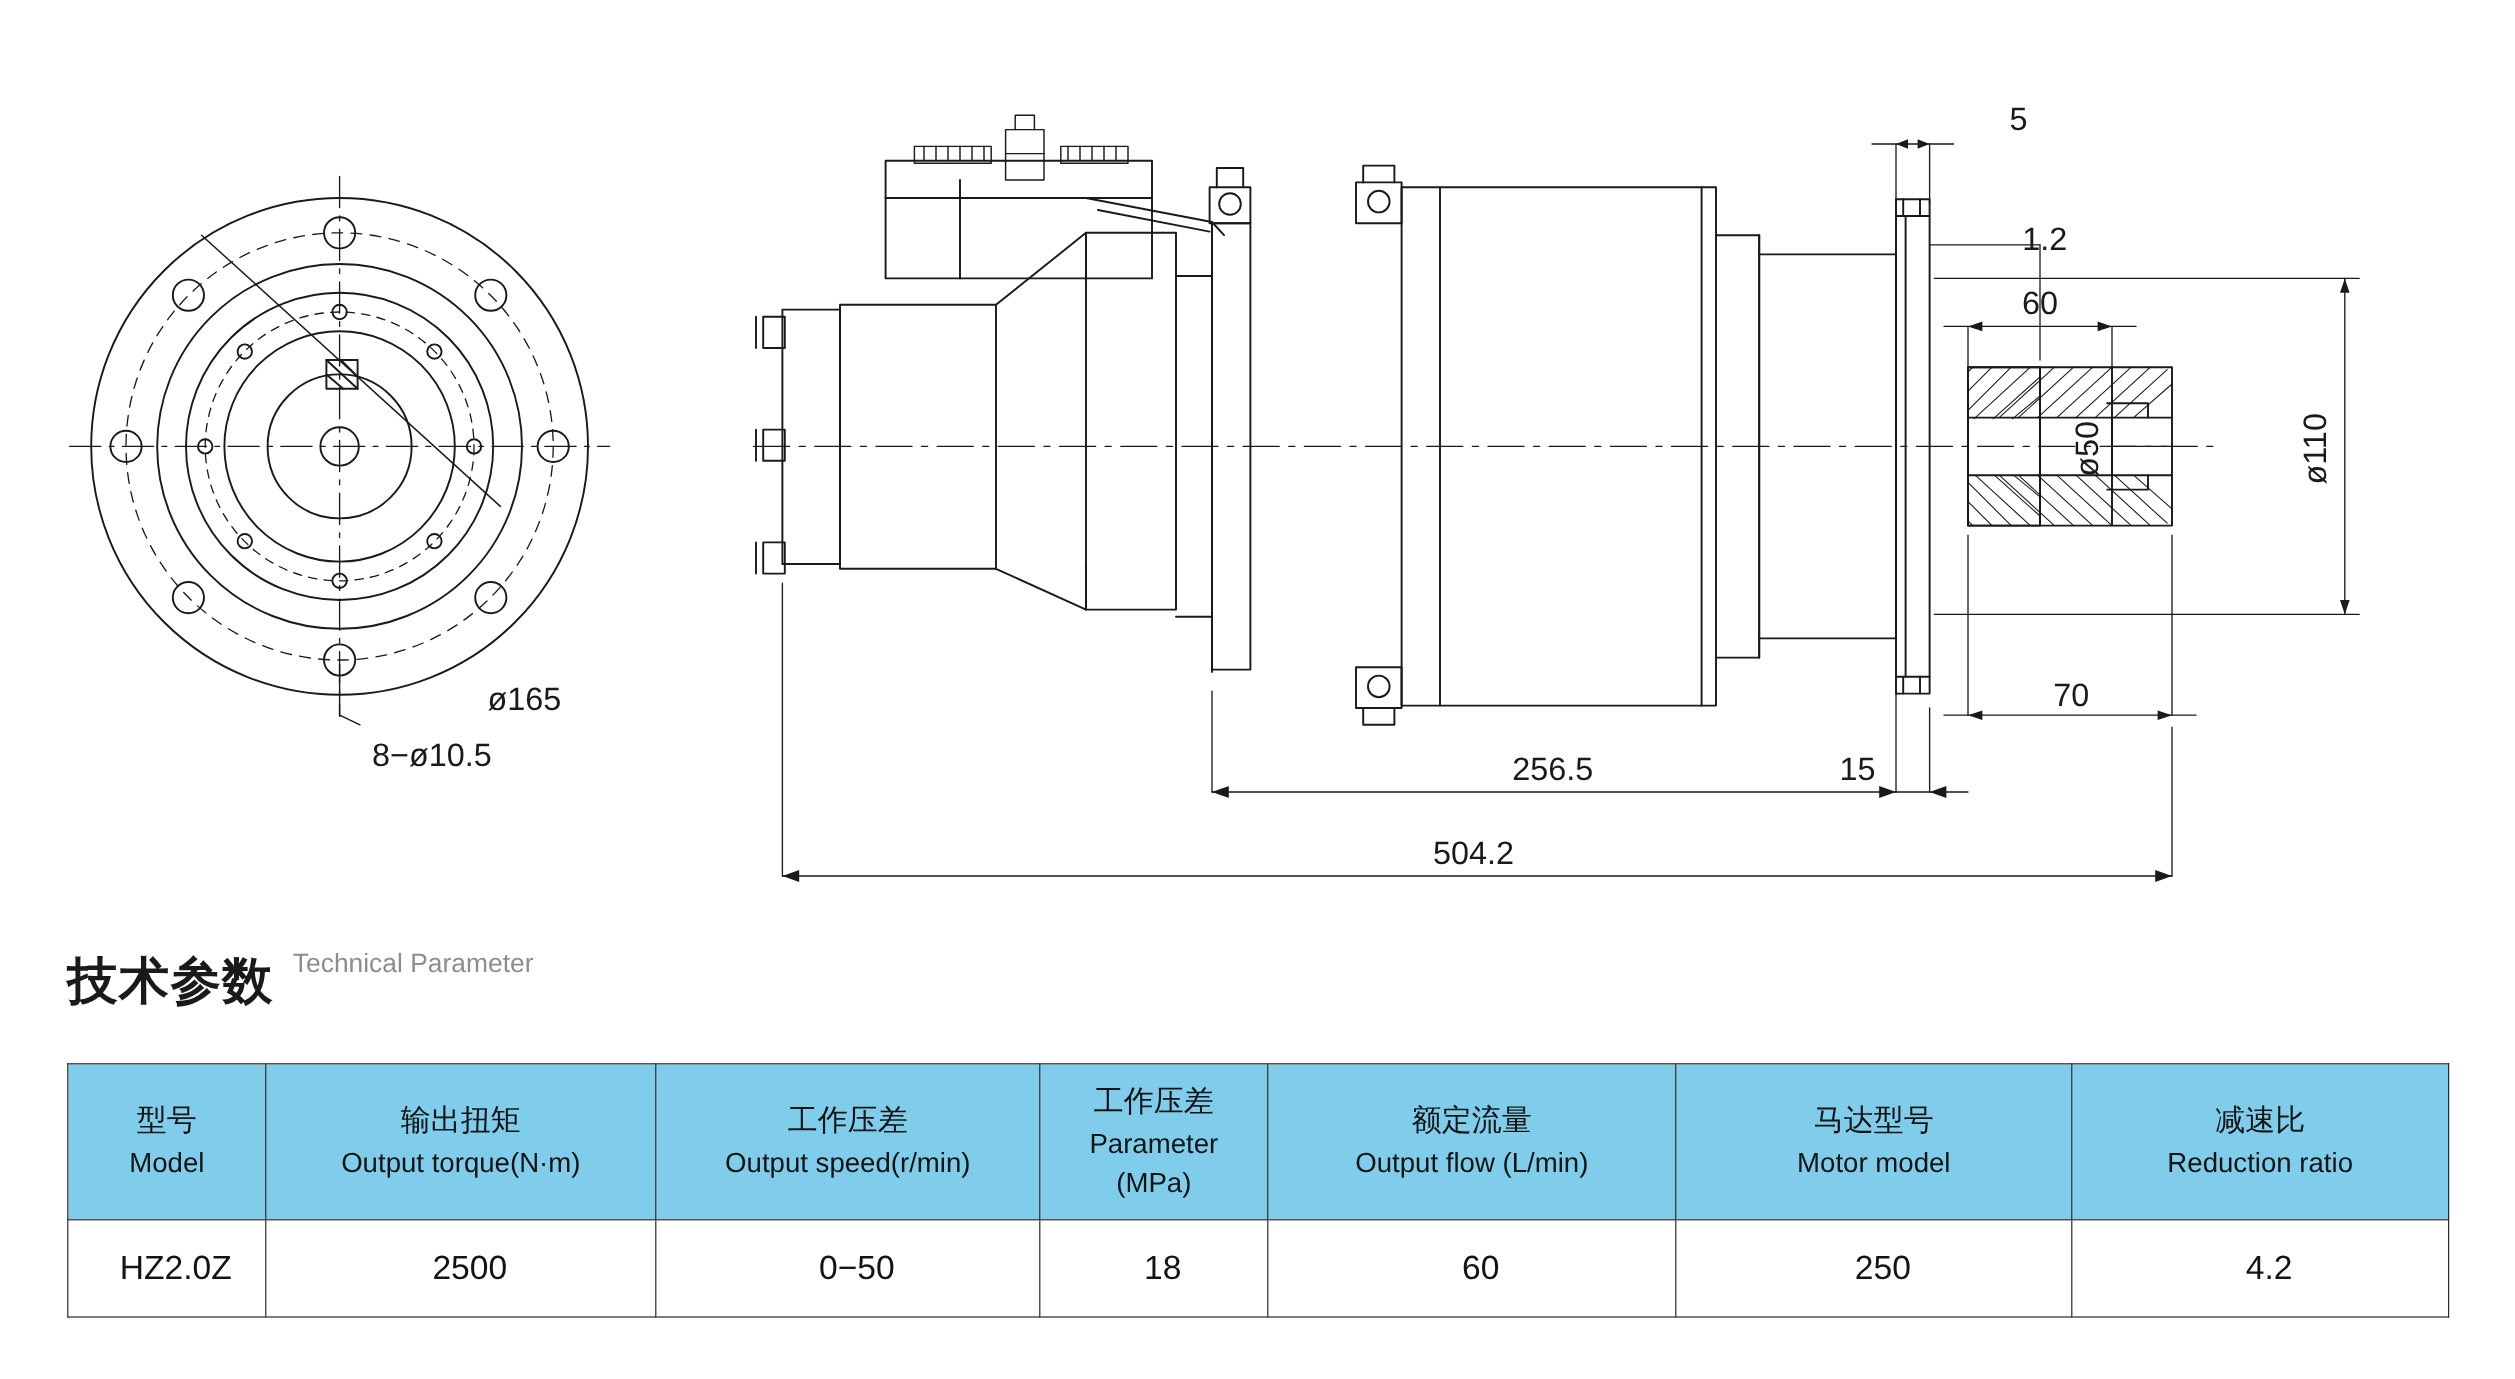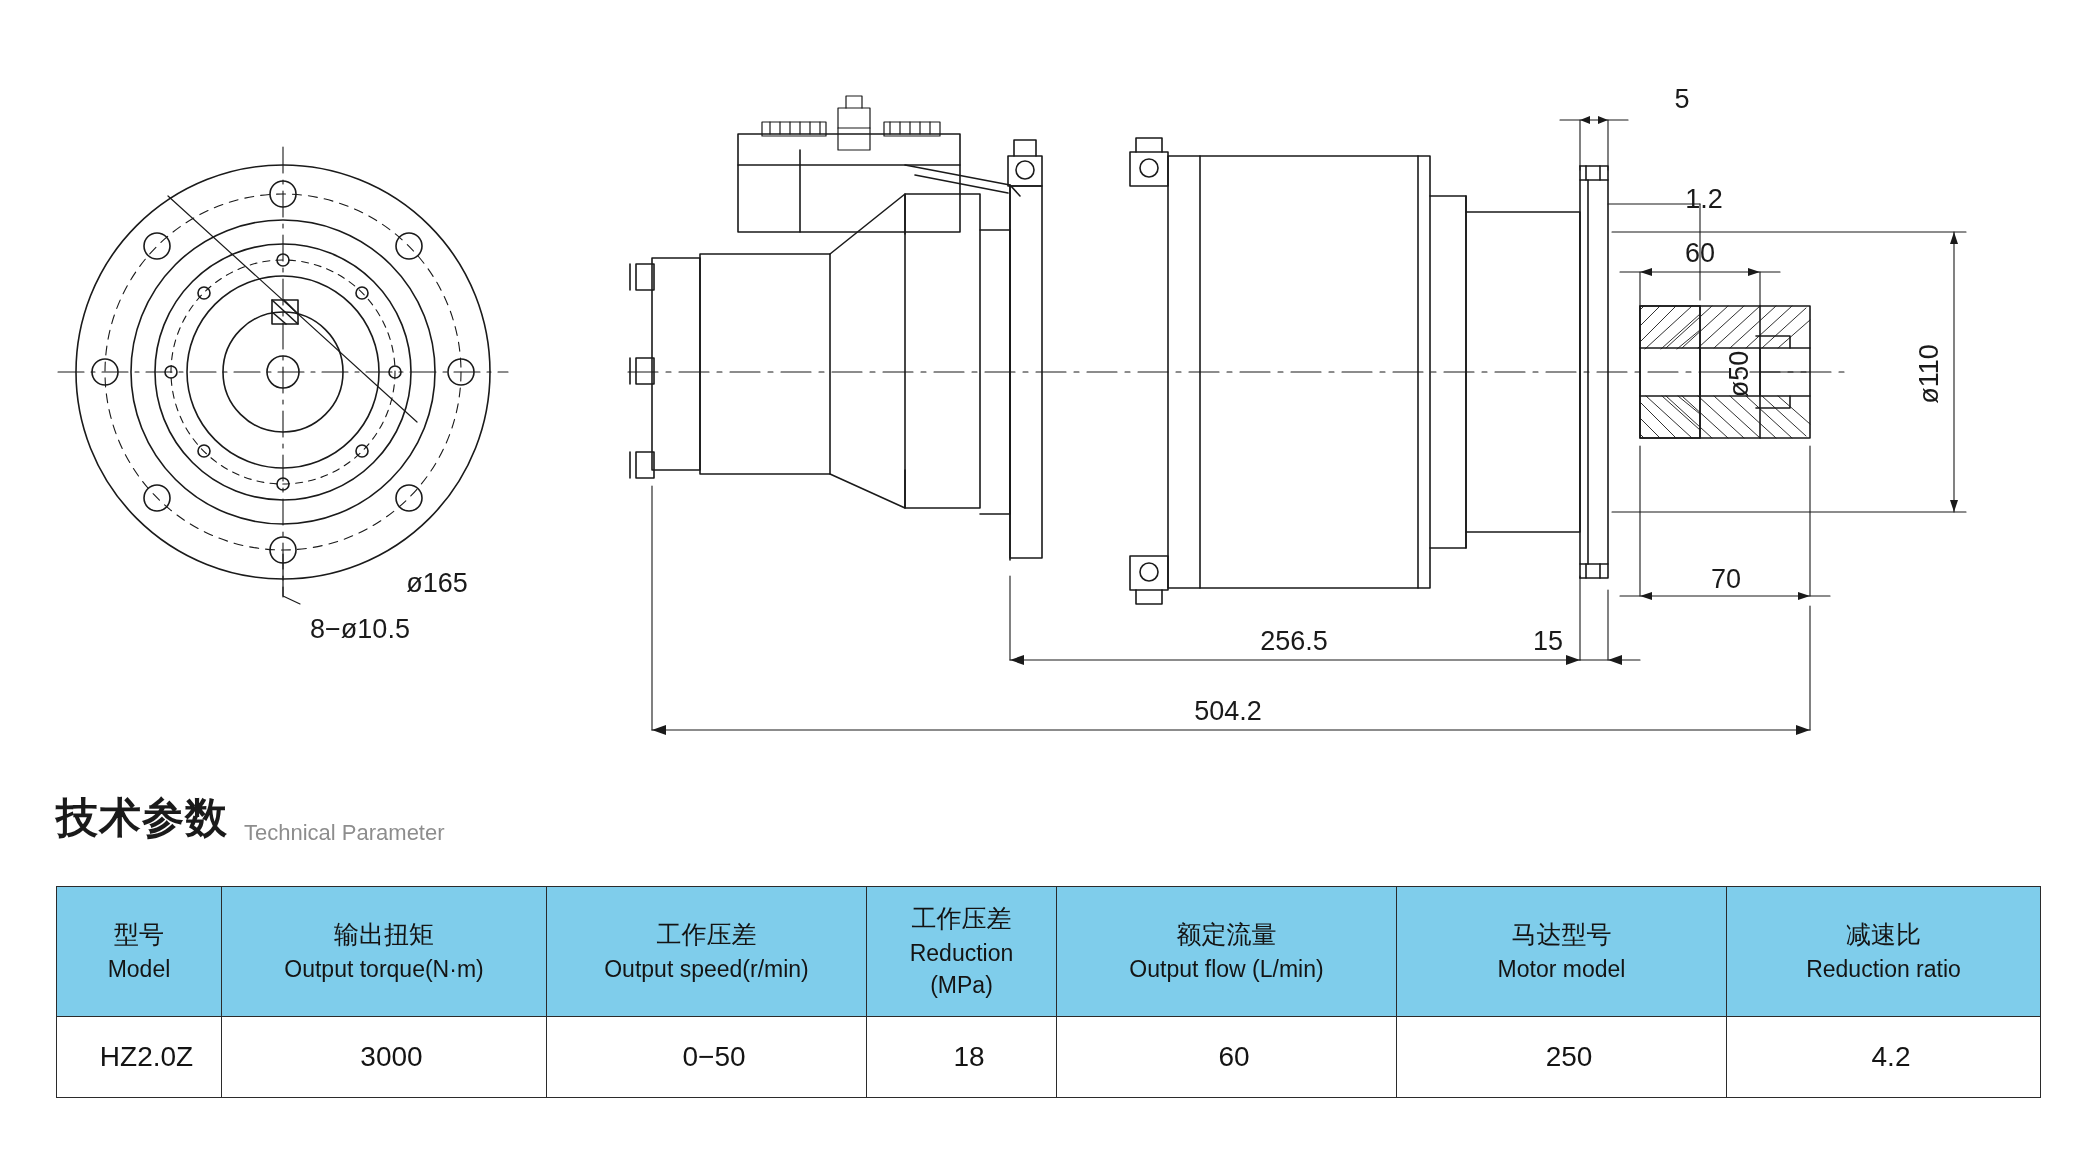--- a/index.html
+++ b/index.html
@@ -30,21 +30,21 @@
   }
   #drawing svg {
     display: block;
   }
   
   .section-head {
     position: absolute;
     left: 56px;
     top: 790px;
     display: flex;
-    align-items: flex-end;
+    align-items: flex-start;
     gap: 16px;
   }
   .section-head .cn {
     font-size: 42px;
     font-weight: bold;
     color: #1a1a1a;
     letter-spacing: 1px;
   }
   .section-head .en {
     font-size: 22px;
@@ -319,41 +319,41 @@
         <th>
           <span class="cn">输出扭矩</span>
           <span class="en">Output torque(N·m)</span>
         </th>
         <th>
           <span class="cn">工作压差</span>
           <span class="en">Output speed(r/min)</span>
         </th>
         <th>
           <span class="cn">工作压差</span>
-          <span class="en" style="white-space:pre-line">Reduction
+          <span class="en" style="white-space:pre-line">Parameter
 (MPa)</span>
         </th>
         <th>
           <span class="cn">额定流量</span>
           <span class="en">Output flow (L/min)</span>
         </th>
         <th>
           <span class="cn">马达型号</span>
           <span class="en">Motor model</span>
         </th>
         <th>
           <span class="cn">减速比</span>
           <span class="en">Reduction ratio</span>
         </th>
       </tr>
     </thead>
     <tbody>
       <tr>
         <td>HZ2.0Z</td>
-        <td>3000</td>
+        <td>2500</td>
         <td>0−50</td>
         <td>18</td>
         <td>60</td>
         <td>250</td>
         <td>4.2</td>
       </tr>
     </tbody>
   </table>
 
 </div>

